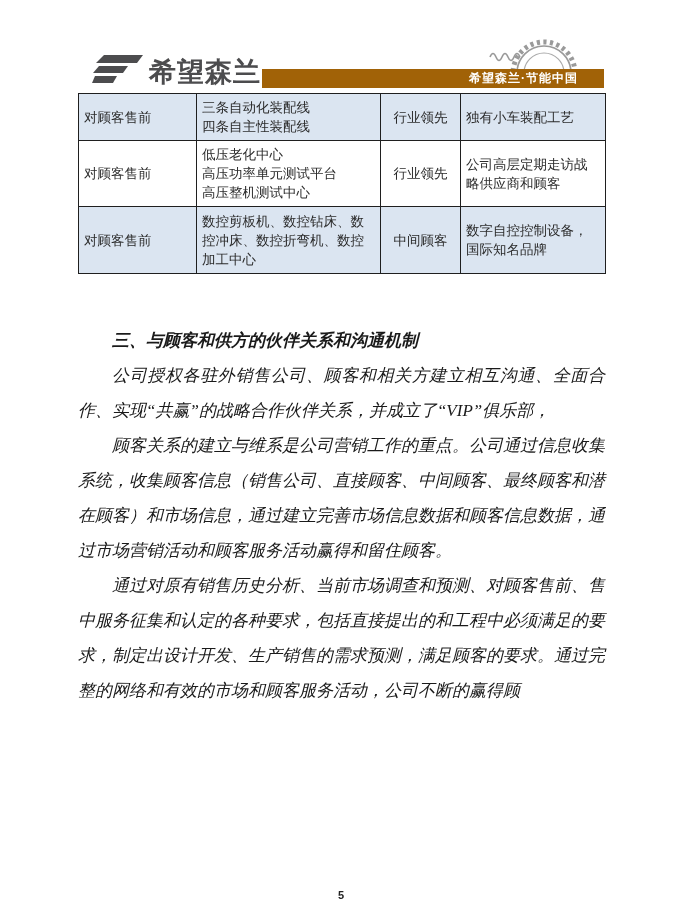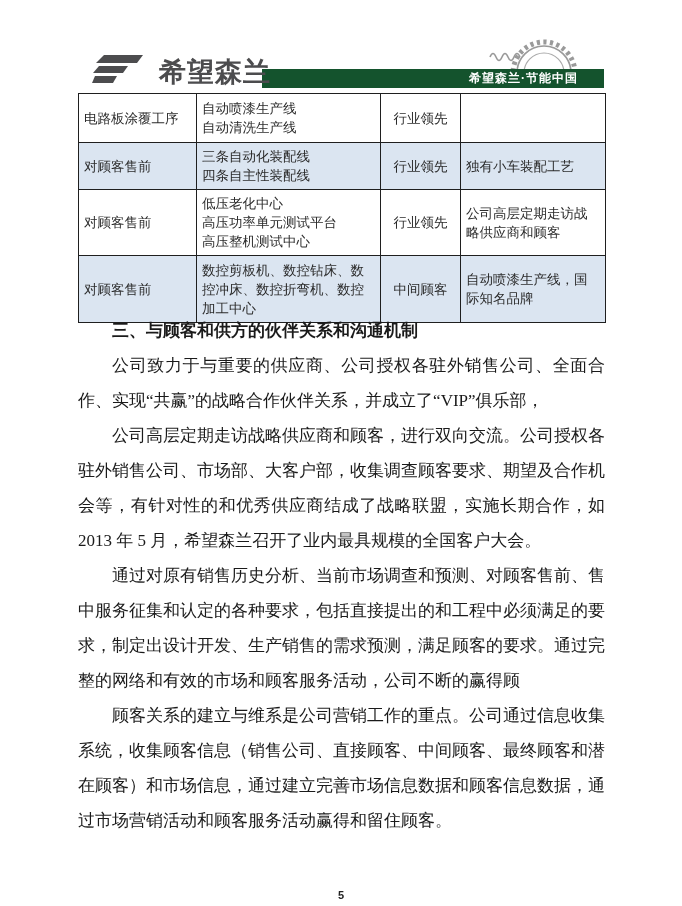--- a/index.html
+++ b/index.html
@@ -5,30 +5,30 @@
   html,body { margin:0; padding:0; background:#ffffff; }
   .page {
     position:relative; width:682px; height:906px; margin:0 auto;
     background:#ffffff; overflow:hidden;
     font-family:"Liberation Serif", serif; color:#1a1a1a;
   }
 
   
   .logo {
     position:absolute; left:92px; top:55px; height:34px;
-    display:flex; align-items:center; gap:15px; z-index:3;
+    display:flex; align-items:center; gap:5px; z-index:3;
   }
   .logo-text {
     font-family:"Liberation Sans", sans-serif; font-weight:900;
     font-size:27px; color:#4c4c4e; letter-spacing:1px; line-height:32px;
     white-space:nowrap;
   }
   .banner {
     position:absolute; left:262px; top:69px; width:342px; height:19px;
-    background:#14532d; color:#ffffff; z-index:2;
+    background:#a16207; color:#ffffff; z-index:2;
     font-family:"Liberation Sans", sans-serif; font-weight:bold;
     font-size:12px; line-height:19px; text-align:right;
     padding-right:26px; box-sizing:border-box; letter-spacing:1px;
   }
   .gear-wrap { position:absolute; left:488px; top:35px; z-index:1; }
 
   
   .proc-table {
     position:absolute; left:78px; top:93px; width:527px;
     border-collapse:collapse; table-layout:fixed;
@@ -38,22 +38,22 @@
     border:1px solid #1f1f1f; padding:4px 5px; vertical-align:middle;
     white-space:pre-line; line-height:19px; overflow:hidden;
   }
   .row-shaded td { background:#dbe5f1; }
   .cell-level { text-align:center; }
   .r1 td { height:40px; } .r2 td { height:38px; }
   .r3 td { height:49px; } .r4 td { height:58px; }
 
   
   .body-text {
-    position:absolute; left:78px; top:313px; width:527px;
-    font-size:17px; line-height:35px; text-align:justify;
+    position:absolute; left:78px; top:323px; width:527px;
+    font-size:17px; line-height:35px; text-align:justify;font-style:italic;
   }
   .body-text p, .body-text h3 {
     margin:0; padding:0; text-indent:2em; font-size:17px; font-weight:normal;
   }
   .body-text h3 { font-weight:bold; text-align:left; }
 
   
   .footer {
     position:absolute; left:0; bottom:5px; width:100%; text-align:center;
     font-family:"Liberation Sans", sans-serif;
@@ -92,54 +92,46 @@
   <div class="banner">希望森兰·节能中国</div>
 
   <table class="proc-table">
     <colgroup>
       <col style="width:118px">
         <col style="width:184px">
         <col style="width:80px">
         <col style="width:145px">
     </colgroup>
     <tbody>
-      <tr class="r1">
-        <td>电路板涂覆工序</td>
-        <td>自动喷漆生产线
-自动清洗生产线</td>
-        <td class="cell-level">行业领先</td>
-        <td></td>
-      </tr>
       <tr class="r2 row-shaded">
         <td>对顾客售前</td>
         <td>三条自动化装配线
 四条自主性装配线</td>
         <td class="cell-level">行业领先</td>
         <td>独有小车装配工艺</td>
       </tr>
       <tr class="r3">
         <td>对顾客售前</td>
         <td>低压老化中心
 高压功率单元测试平台
 高压整机测试中心</td>
         <td class="cell-level">行业领先</td>
         <td>公司高层定期走访战略供应商和顾客</td>
       </tr>
       <tr class="r4 row-shaded">
         <td>对顾客售前</td>
         <td>数控剪板机、数控钻床、数控冲床、数控折弯机、数控加工中心</td>
         <td class="cell-level">中间顾客</td>
-        <td>自动喷漆生产线，国际知名品牌</td>
+        <td>数字自控控制设备，国际知名品牌</td>
       </tr>
     </tbody>
   </table>
 
   <div class="body-text">
     <h3>三、与顾客和供方的伙伴关系和沟通机制</h3>
-    <p>公司致力于与重要的供应商、公司授权各驻外销售公司、全面合作、实现“共赢”的战略合作伙伴关系，并成立了“VIP”俱乐部，</p>
-    <p>公司高层定期走访战略供应商和顾客，进行双向交流。公司授权各驻外销售公司、市场部、大客户部，收集调查顾客要求、期望及合作机会等，有针对性的和优秀供应商结成了战略联盟，实施长期合作，如 2013 年 5 月，希望森兰召开了业内最具规模的全国客户大会。</p>
+    <p>公司授权各驻外销售公司、顾客和相关方建立相互沟通、全面合作、实现“共赢”的战略合作伙伴关系，并成立了“VIP”俱乐部，</p>
+    <p>顾客关系的建立与维系是公司营销工作的重点。公司通过信息收集系统，收集顾客信息（销售公司、直接顾客、中间顾客、最终顾客和潜在顾客）和市场信息，通过建立完善市场信息数据和顾客信息数据，通过市场营销活动和顾客服务活动赢得和留住顾客。</p>
     <p>通过对原有销售历史分析、当前市场调查和预测、对顾客售前、售中服务征集和认定的各种要求，包括直接提出的和工程中必须满足的要求，制定出设计开发、生产销售的需求预测，满足顾客的要求。通过完整的网络和有效的市场和顾客服务活动，公司不断的赢得顾</p>
-    <p>顾客关系的建立与维系是公司营销工作的重点。公司通过信息收集系统，收集顾客信息（销售公司、直接顾客、中间顾客、最终顾客和潜在顾客）和市场信息，通过建立完善市场信息数据和顾客信息数据，通过市场营销活动和顾客服务活动赢得和留住顾客。</p>
   </div>
 
   <div class="footer">5</div>
 
 </div>
 
 </body></html>

